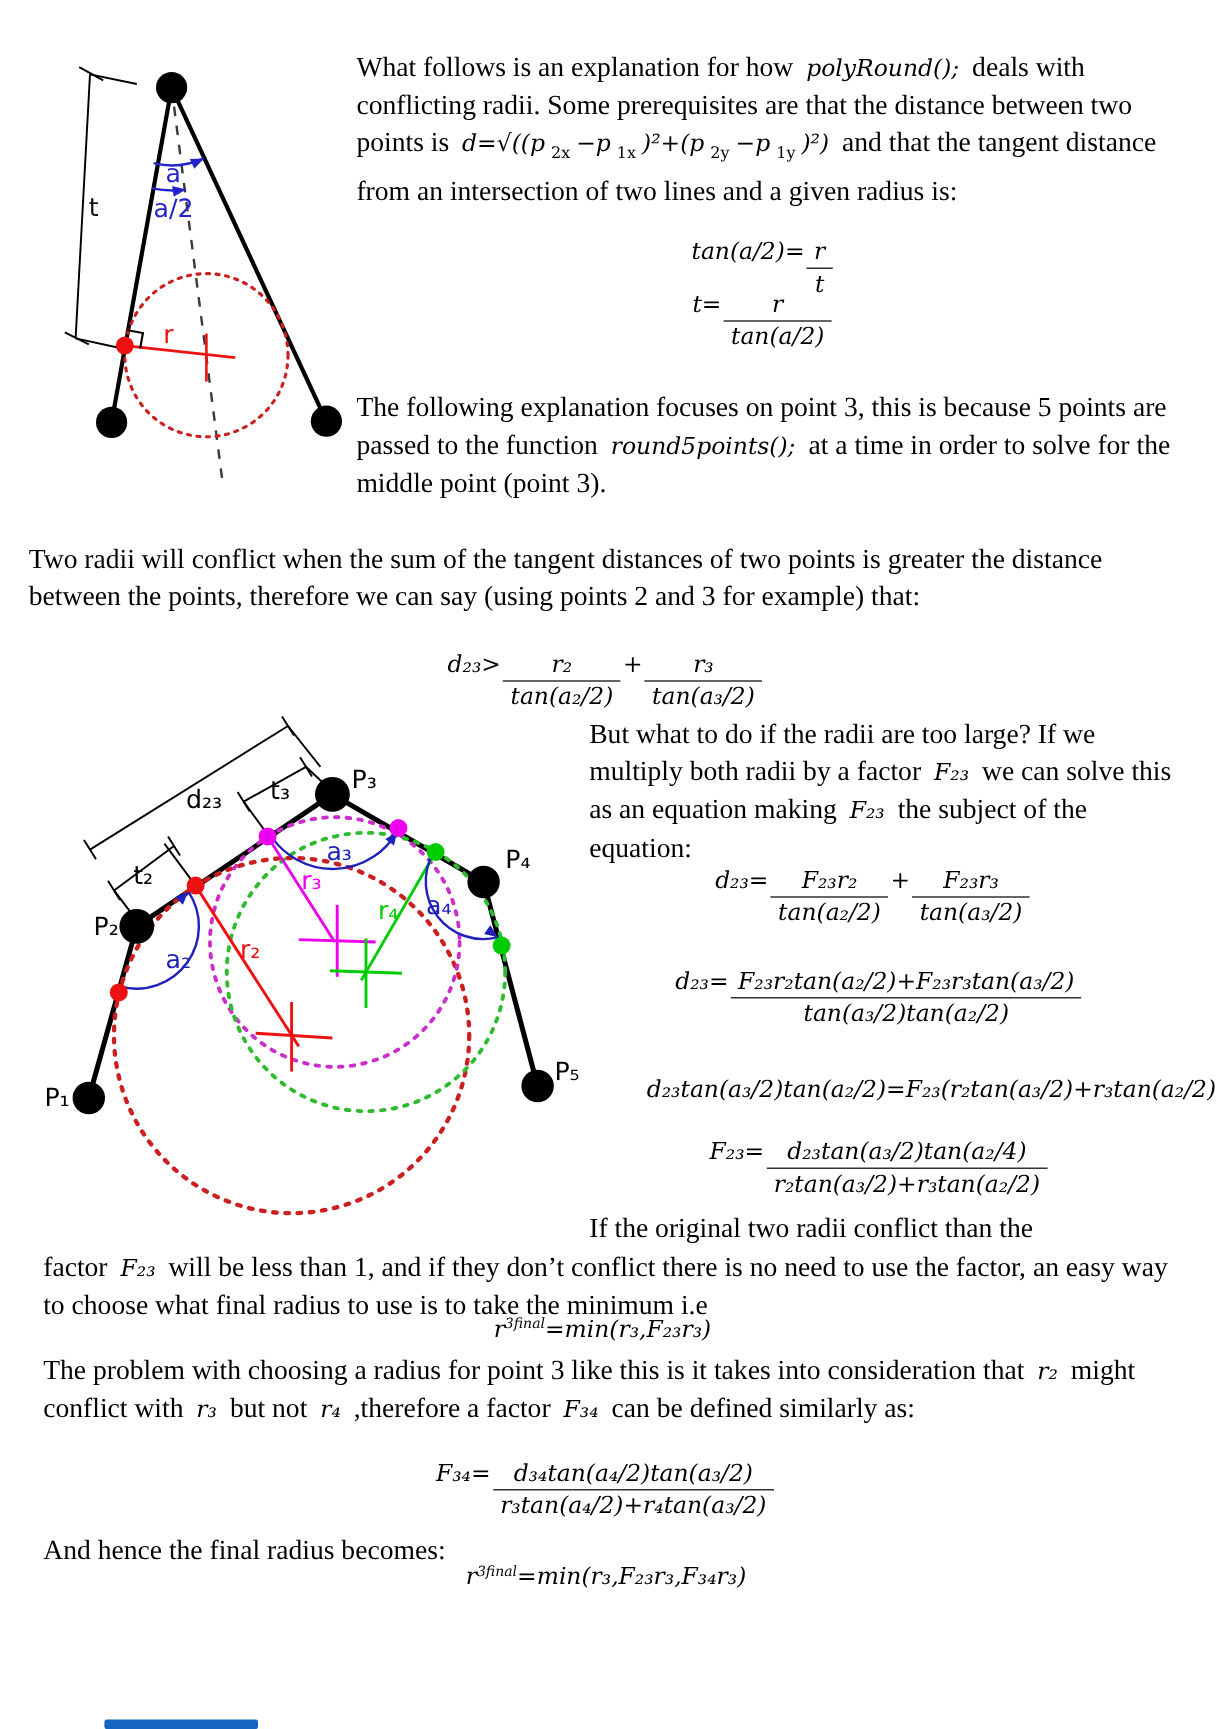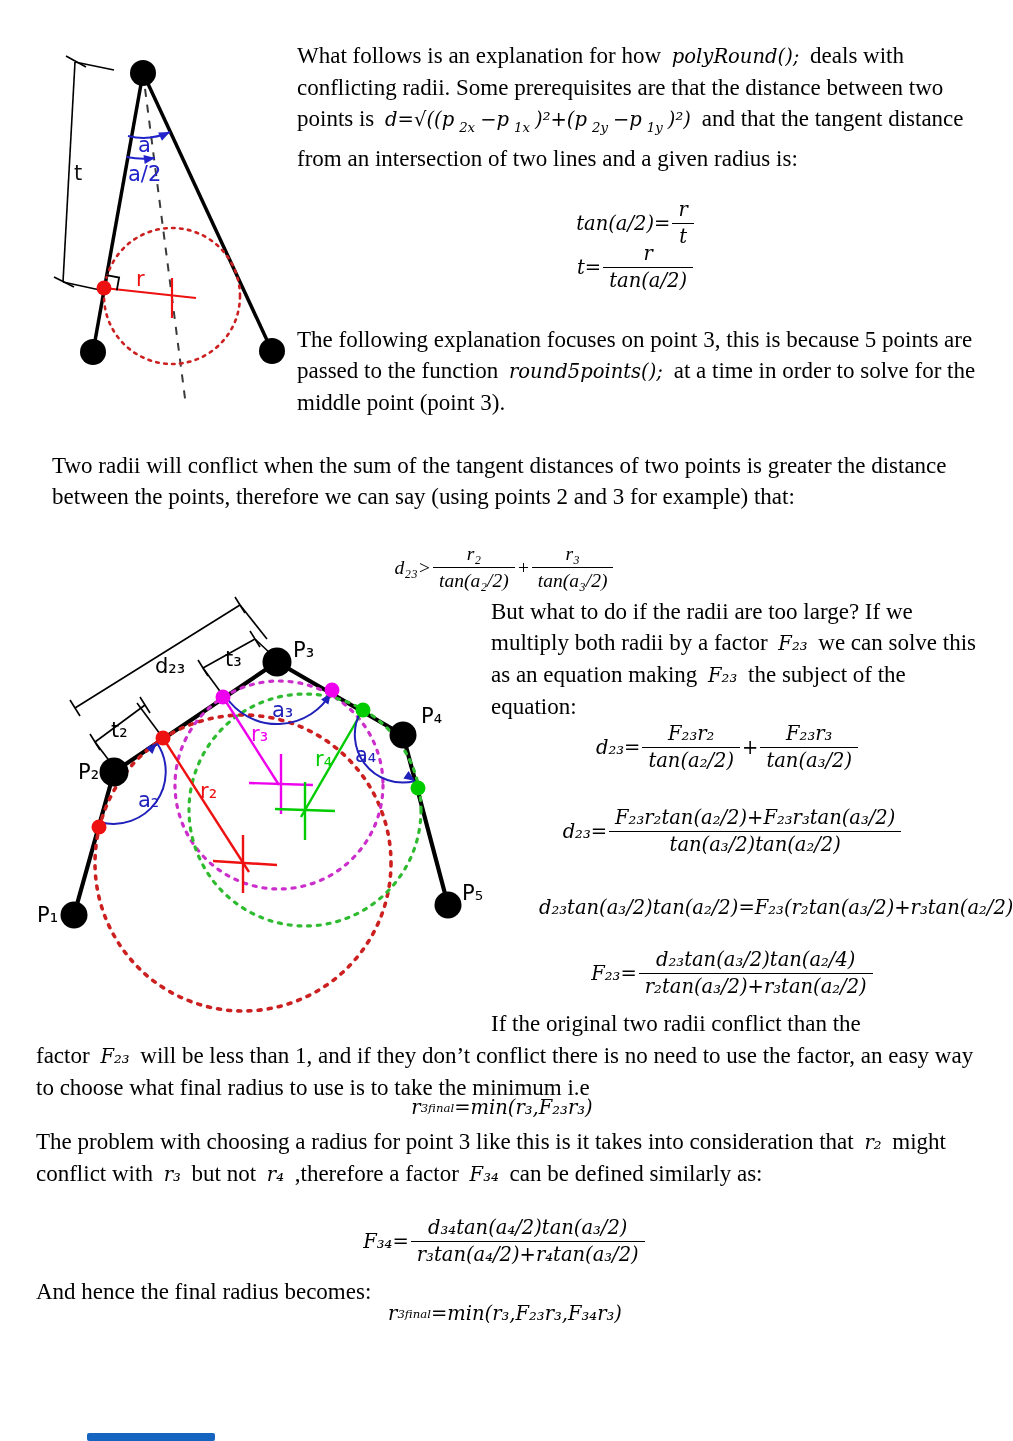--- a/index.html
+++ b/index.html
@@ -1,23 +1,23 @@
 <!DOCTYPE html>
 <html><head>
 <meta charset="utf-8">
 <style>
   html,body{margin:0;padding:0;background:#fff;}
   .page{position:relative;width:1013px;height:1441px;background:#ffffff;overflow:hidden;
         font-family:"Liberation Serif",serif;color:#000;}
   .para{position:absolute;font-size:23px;line-height:31px;text-align:left;}
   .run-n{font-family:"Liberation Serif",serif;margin-top:42px;}
   .run-m{font-family:"DejaVu Serif",serif;font-style:italic;font-size:0.85em;padding:0 5px;}
-  .run-msub{font-family:"DejaVu Serif",serif;font-style:italic;font-size:0.58em;text-align:center;}
+  .run-msub{font-family:"DejaVu Serif",serif;font-size:0.58em;text-align:center;}
   .formula{position:absolute;font-family:"DejaVu Serif",serif;font-style:italic;font-size:19.5px;
-           display:flex;align-items:center;justify-content:center;}
+           display:flex;align-items:flex-start;justify-content:center;}
   .frac{display:inline-flex;flex-direction:column;text-align:center;margin:0 2px;line-height:1.25;}
   .frac .num{padding:0 6px 1px;}
   .frac .den{border-top:1.5px solid #000;padding:1px 6px 0;}
   .lhs,.op{white-space:pre;}
   .fsub{font-size:0.6em;}
   svg text{font-family:"DejaVu Sans",sans-serif;}
   .bottom-bar{position:absolute;border-radius:2px;}
 </style>
 </head>
 <body>
@@ -76,23 +76,23 @@
   <div class="formula" style="left:530px;top:242px;width:212px;">
     <span class="lhs">t=</span>
     <span class="frac">
       <span class="num">r</span>
       <span class="den">tan(a/2)</span>
     </span>
   </div>
 
   <div class="para" style="left:297px;top:324px;width:688px;"><span class="run-n">The following explanation focuses on point 3, this is because 5 points are passed to the function </span><span class="run-m">round5points();</span><span class="run-n"> at a time in order to solve for the middle point (point 3).</span></div>
 
-  <div class="para" style="left:52px;top:450px;width:950px;"><span class="run-n">Two radii will conflict when the sum of the tangent distances of two points is greater the distance between the points, therefore we can say (using points 2 and 3 for example) that:</span></div>
-
-  <div class="formula" style="left:280px;top:542px;width:450px;font-family:Liberation Serif, serif;">
+  <div class="para" style="left:24px;top:450px;width:950px;"><span class="run-n">Two radii will conflict when the sum of the tangent distances of two points is greater the distance between the points, therefore we can say (using points 2 and 3 for example) that:</span></div>
+
+  <div class="formula" style="left:280px;top:542px;width:450px;">
     <span class="lhs">d₂₃&gt;</span>
     <span class="frac">
       <span class="num">r₂</span>
       <span class="den">tan(a₂/2)</span>
     </span>
     <span class="op">+</span>
     <span class="frac">
       <span class="num">r₃</span>
       <span class="den">tan(a₃/2)</span>
     </span>

